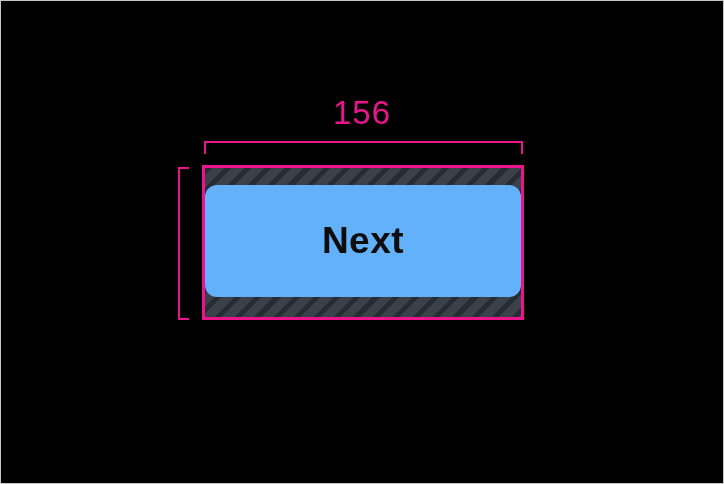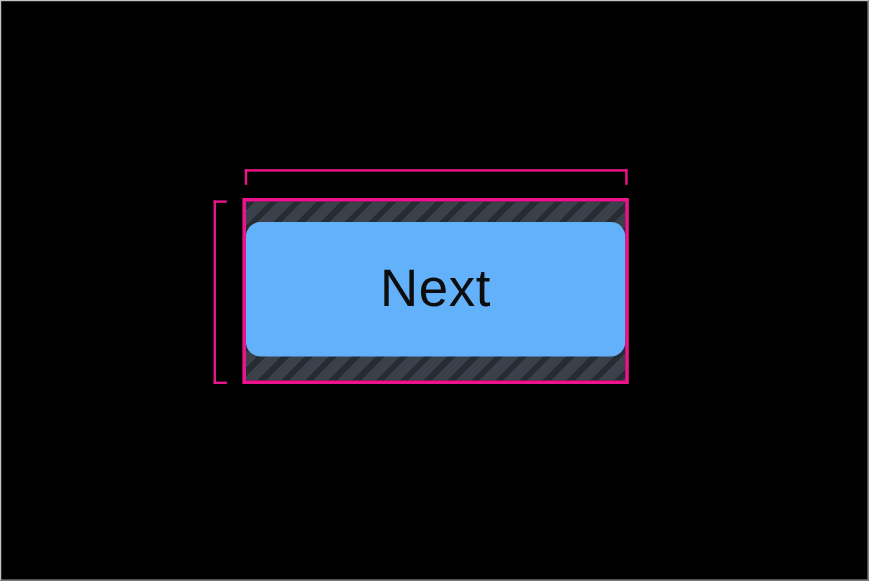--- a/index.html
+++ b/index.html
@@ -67,30 +67,31 @@
     border:none;
     border-radius:12px;
     display:flex;
     align-items:center;
     justify-content:center;
     cursor:pointer;
     padding:0;
   }
   .next-btn span{
     color:var(--btn-text);
-    font-size:44px;
-    font-weight:400;
+    font-size:37px;
+    font-weight:700;
     letter-spacing:0.5px;
   }
 </style>
 </head>
 <body>
 
 <div class="stage">
 
+  <div class="dim-label dim-width">156</div>
 
   <div class="bracket-h"></div>
 
 
   <div class="bracket-v"></div>
 
   <div class="target-box">
     <button class="next-btn">
       <span>Next</span>
     </button>

